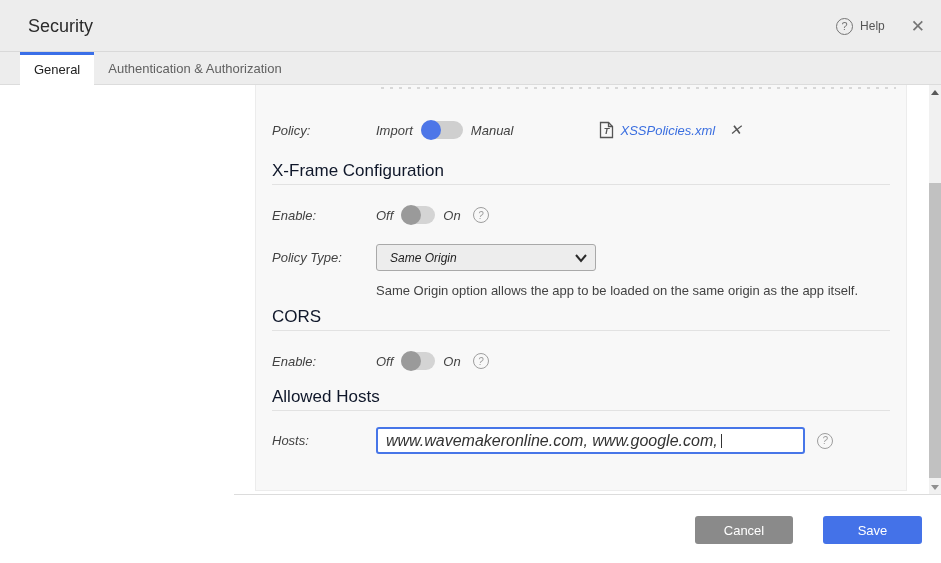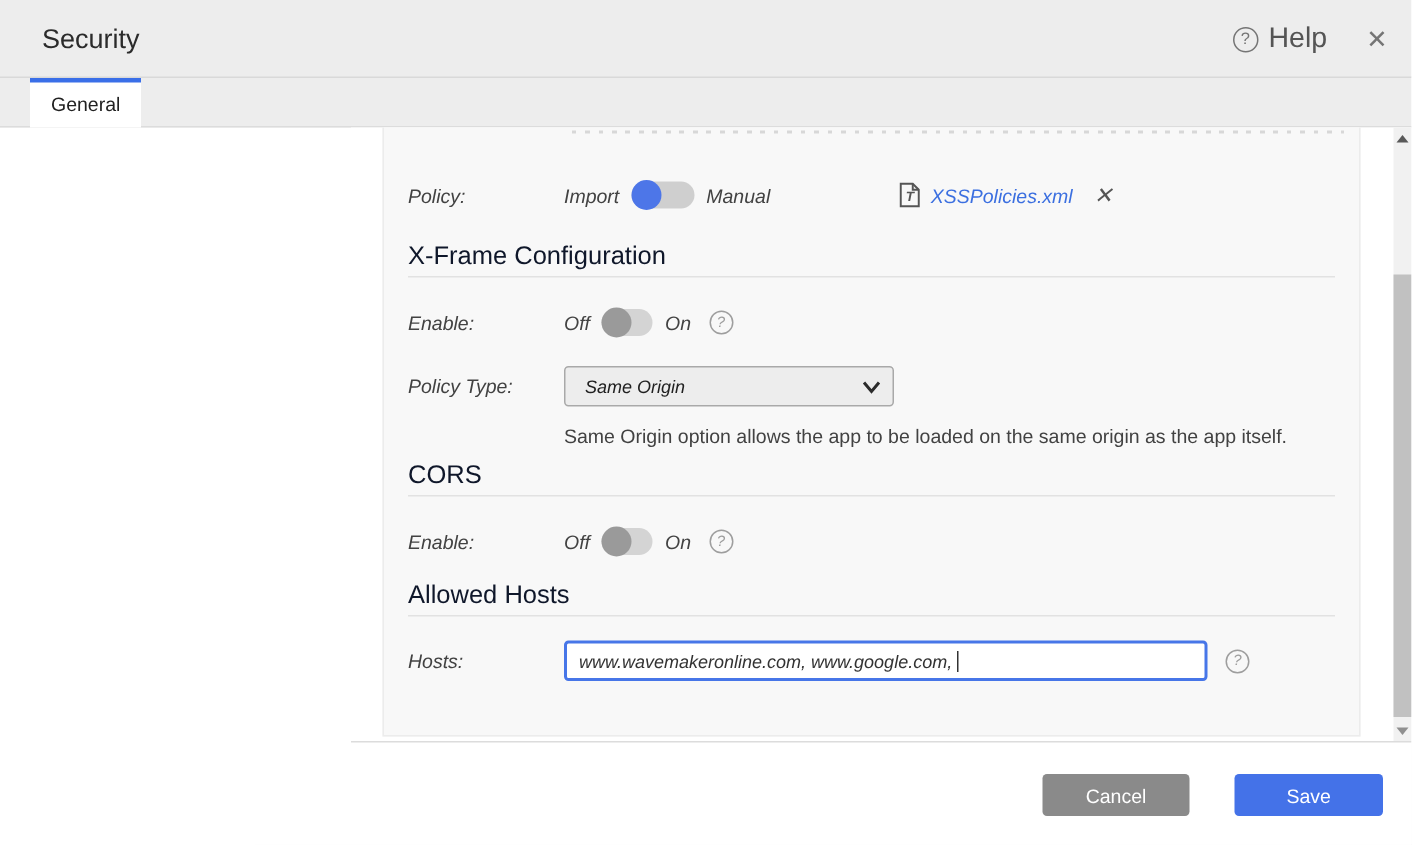--- a/index.html
+++ b/index.html
@@ -10,21 +10,21 @@
   
   .header { position:absolute; left:0; top:0; width:941px; height:52px;
             background:#ededed; border-bottom:1px solid #d9d9d9; }
   .header-title { position:absolute; left:28px; top:0; line-height:52px;
                   font-size:18px; color:#2b2b2b; }
   .header-right { position:absolute; right:16px; top:0; height:52px;
                   display:flex; align-items:center; }
   .q-circle { display:inline-flex; align-items:center; justify-content:center;
               width:17px; height:17px; border:1px solid #757575; border-radius:50%;
               color:#757575; font-size:11px; }
-  .help-text { margin-left:7px; font-size:19px; color:#555; }
+  .help-text { margin-left:7px; font-size:12px; color:#555; }
   .header-close { margin-left:26px; font-size:17px; color:#757575; cursor:pointer; }
 
   
   .tabbar { position:absolute; left:0; top:52px; width:941px; height:33px;
             background:#ededed; border-bottom:1px solid #dcdcdc; display:flex; }
   .tab { height:33px; line-height:33px; padding:0 14px; font-size:13px;
          color:#616161; cursor:pointer; }
   .tab.active { margin-left:20px; background:#fff; border-top:3px solid #3a6fe8;
                 line-height:29px; color:#212121; }
 
@@ -69,21 +69,21 @@
   .select-box { position:relative; width:220px; height:27px; background:#ededed;
                 border:1px solid #a9a9a9; border-radius:3px; display:flex;
                 align-items:center; padding:0 26px 0 13px; cursor:pointer; }
   .select-box .sel-txt { font-size:12px; color:#212121; }
   .select-box svg { position:absolute; right:8px; top:8px; }
 
   .desc { position:absolute; left:120px; font-size:13px; color:#424242; }
 
   .text-input { width:429px; height:27px; background:#fff; border:2px solid #4776e8;
                 border-radius:3px; display:flex; align-items:center; padding:0 8px;
-                font-size:12px; color:#333; cursor:text; }
+                font-size:16px; color:#333; cursor:text; }
   .caret { display:inline-block; width:1px; height:14px; background:#333; margin-left:3px; }
 
   
   .scrollbar { position:absolute; right:0; top:0; width:12px; height:409px; background:#f1f1f1; }
   .sb-btn { position:absolute; left:0; width:12px; height:14px; display:flex;
             align-items:center; justify-content:center; cursor:pointer; }
   .sb-up { top:0; } .sb-down { bottom:0; }
   .tri-up { width:0; height:0; border-left:4px solid transparent; border-right:4px solid transparent;
             border-bottom:5px solid #595959; }
   .tri-down { width:0; height:0; border-left:4px solid transparent; border-right:4px solid transparent;
@@ -108,20 +108,21 @@
     <div class="header-title">Security</div>
     <div class="header-right">
       <span class="q-circle">?</span>
       <span class="help-text">Help</span>
       <span class="header-close">✕</span>
     </div>
   </div>
 
   <div class="tabbar">
     <div class="tab active">General</div>
+    <div class="tab">Authentication &amp; Authorization</div>
   </div>
 
 
   <div class="main">
     <div class="scroll-area">
       <div class="form-box">
 
         <div class="cutoff-strip"></div>
 
         <div class="row" style="top:42px; height:24px;">

